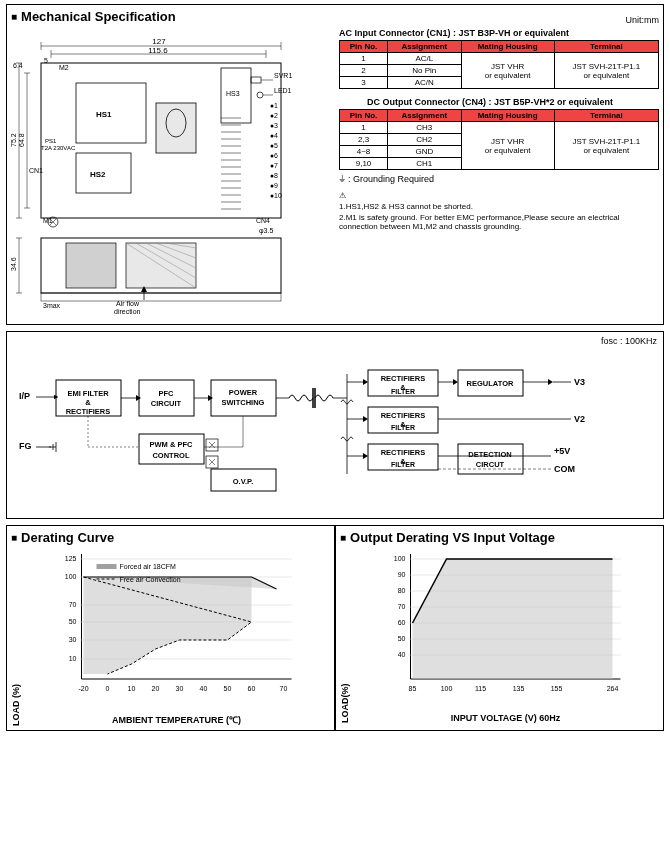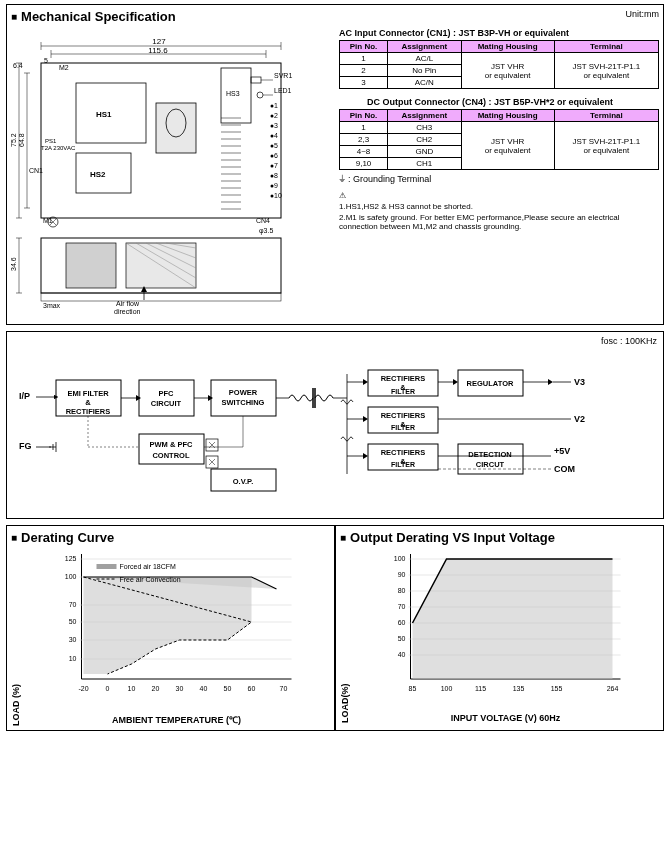--- a/index.html
+++ b/index.html
@@ -30,21 +30,21 @@
     }
     
     .mech-section {
       border: 1px solid #000;
       padding: 4px;
       position: relative;
       margin-bottom: 6px;
     }
     .unit-label {
       position: absolute;
-      top: 4px;
+      top: 10px;
       right: 4px;
       font-size: 9px;
     }
     .mech-content {
       display: flex;
       gap: 8px;
     }
     .mech-drawing {
       width: 320px;
       flex-shrink: 0;
@@ -69,21 +69,21 @@
       width: 100%;
       font-size: 8px;
     }
     .conn-table th, .conn-table td {
       border: 1px solid #000;
       padding: 1px 3px;
       text-align: center;
       vertical-align: middle;
     }
     .conn-table th {
-      background: #f0abfc;
+      background: #ef4444;
       font-weight: bold;
     }
     .notes-section {
       font-size: 8px;
       margin-top: 6px;
     }
     .notes-section p {
       margin-bottom: 2px;
     }
     .ground-symbol {
@@ -331,21 +331,21 @@
               <td>4~8</td>
               <td>GND</td>
             </tr>
             <tr>
               <td>9,10</td>
               <td>CH1</td>
             </tr>
           </tbody>
         </table>
 
-        <div class="ground-symbol">⏚ : Grounding Terminal</div>
+        <div class="ground-symbol">⏚ : Grounding Required</div>
         <div class="notes-section">
           <p>⚠</p>
           <p>1.HS1,HS2 &amp; HS3 cannot be shorted.</p>
           <p>2.M1 is safety ground. For better EMC performance,Please secure an electrical connection between M1,M2 and chassis grounding.</p>
         </div>
       </div>
     </div>
   </div>
 
   <div class="block-section">

